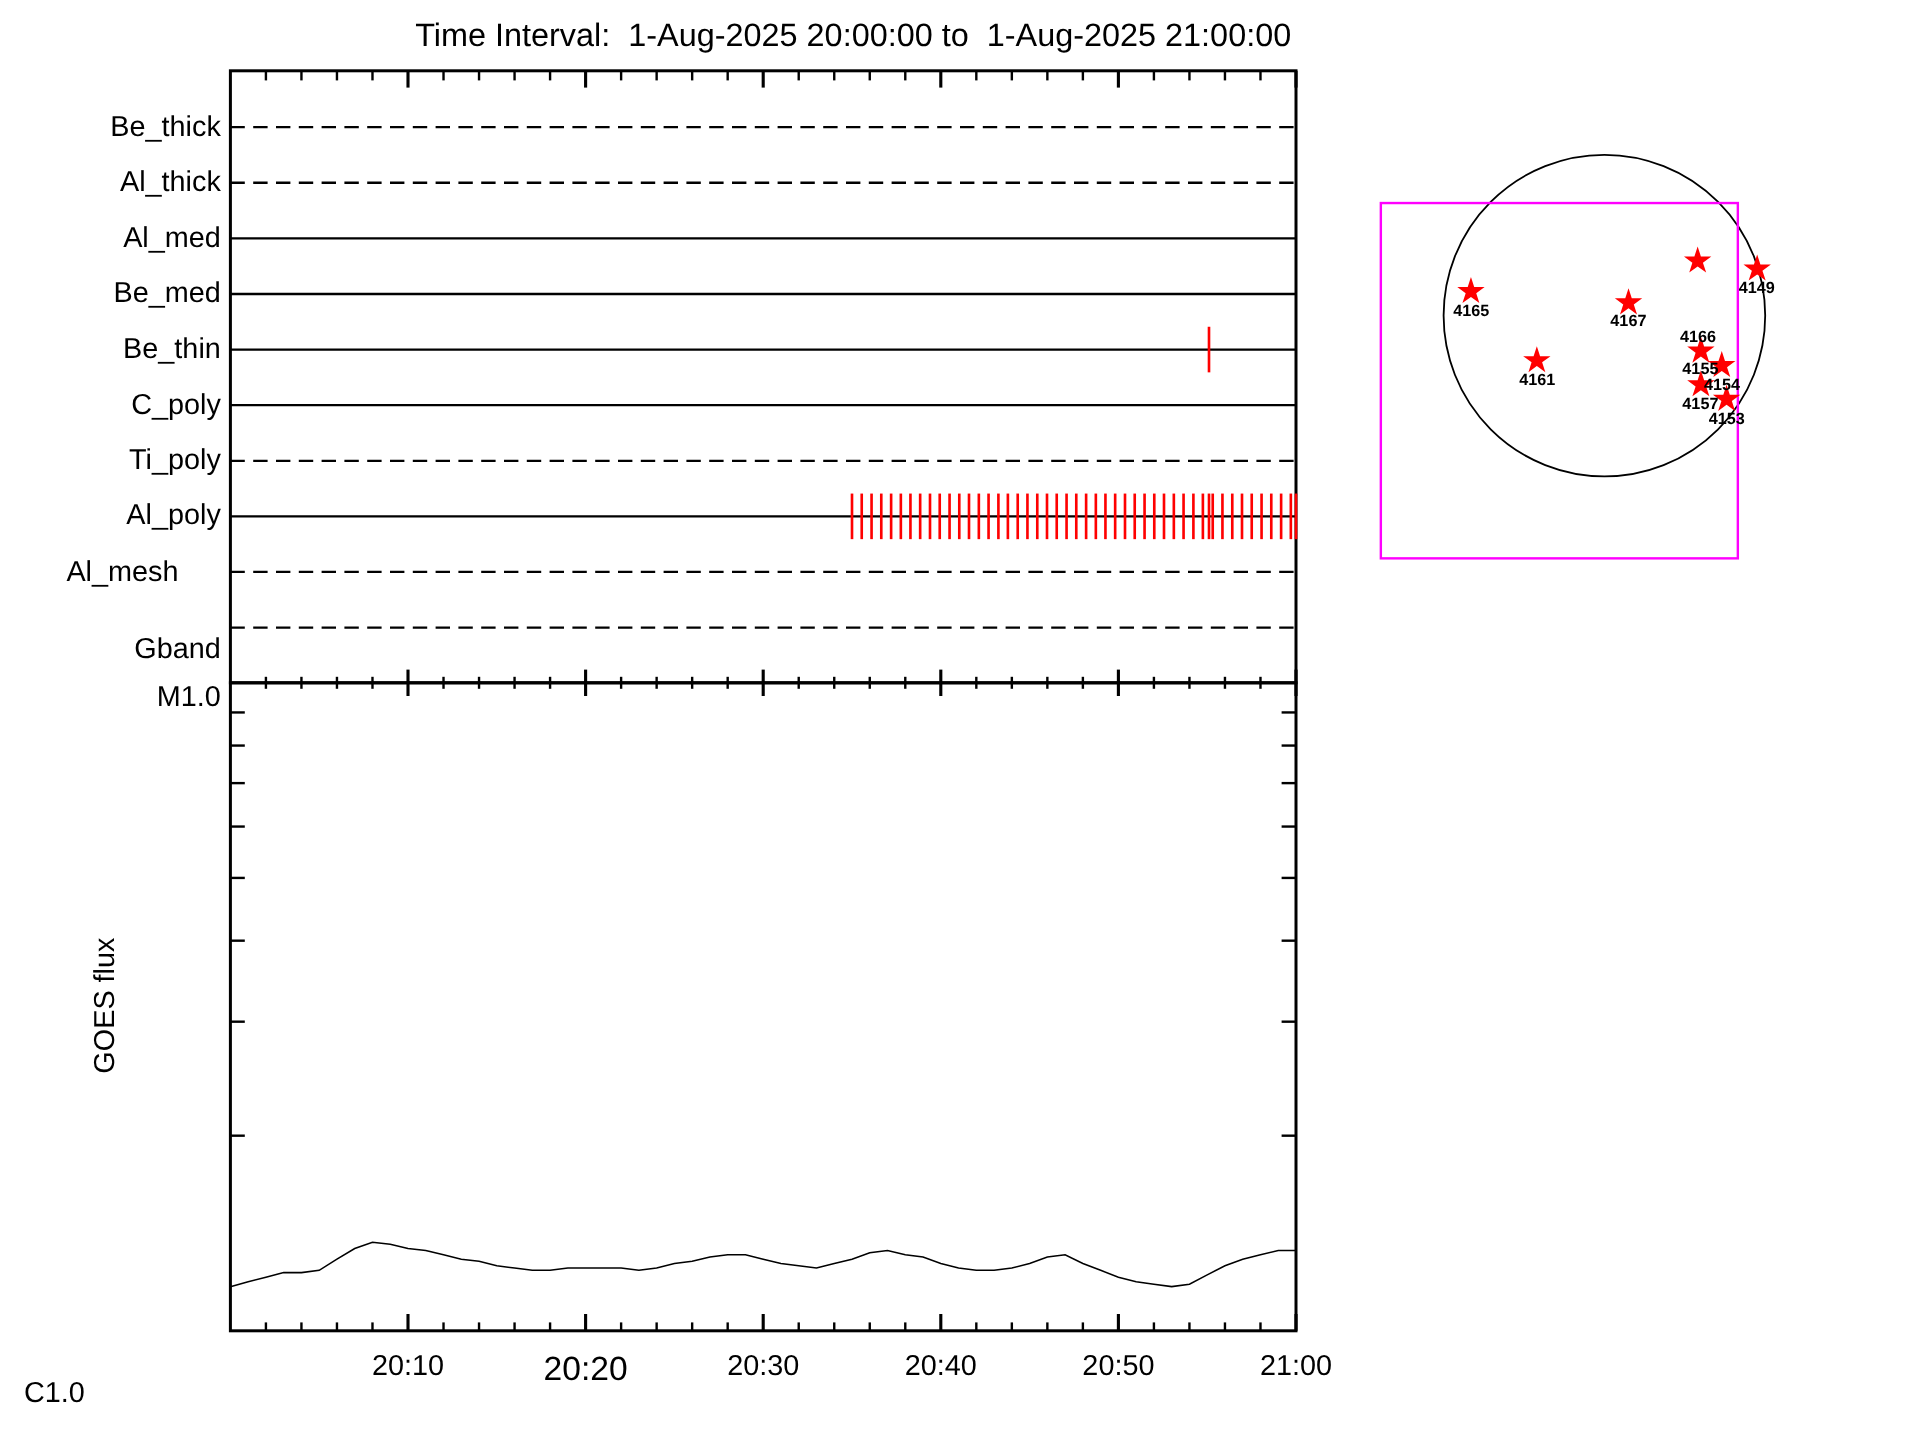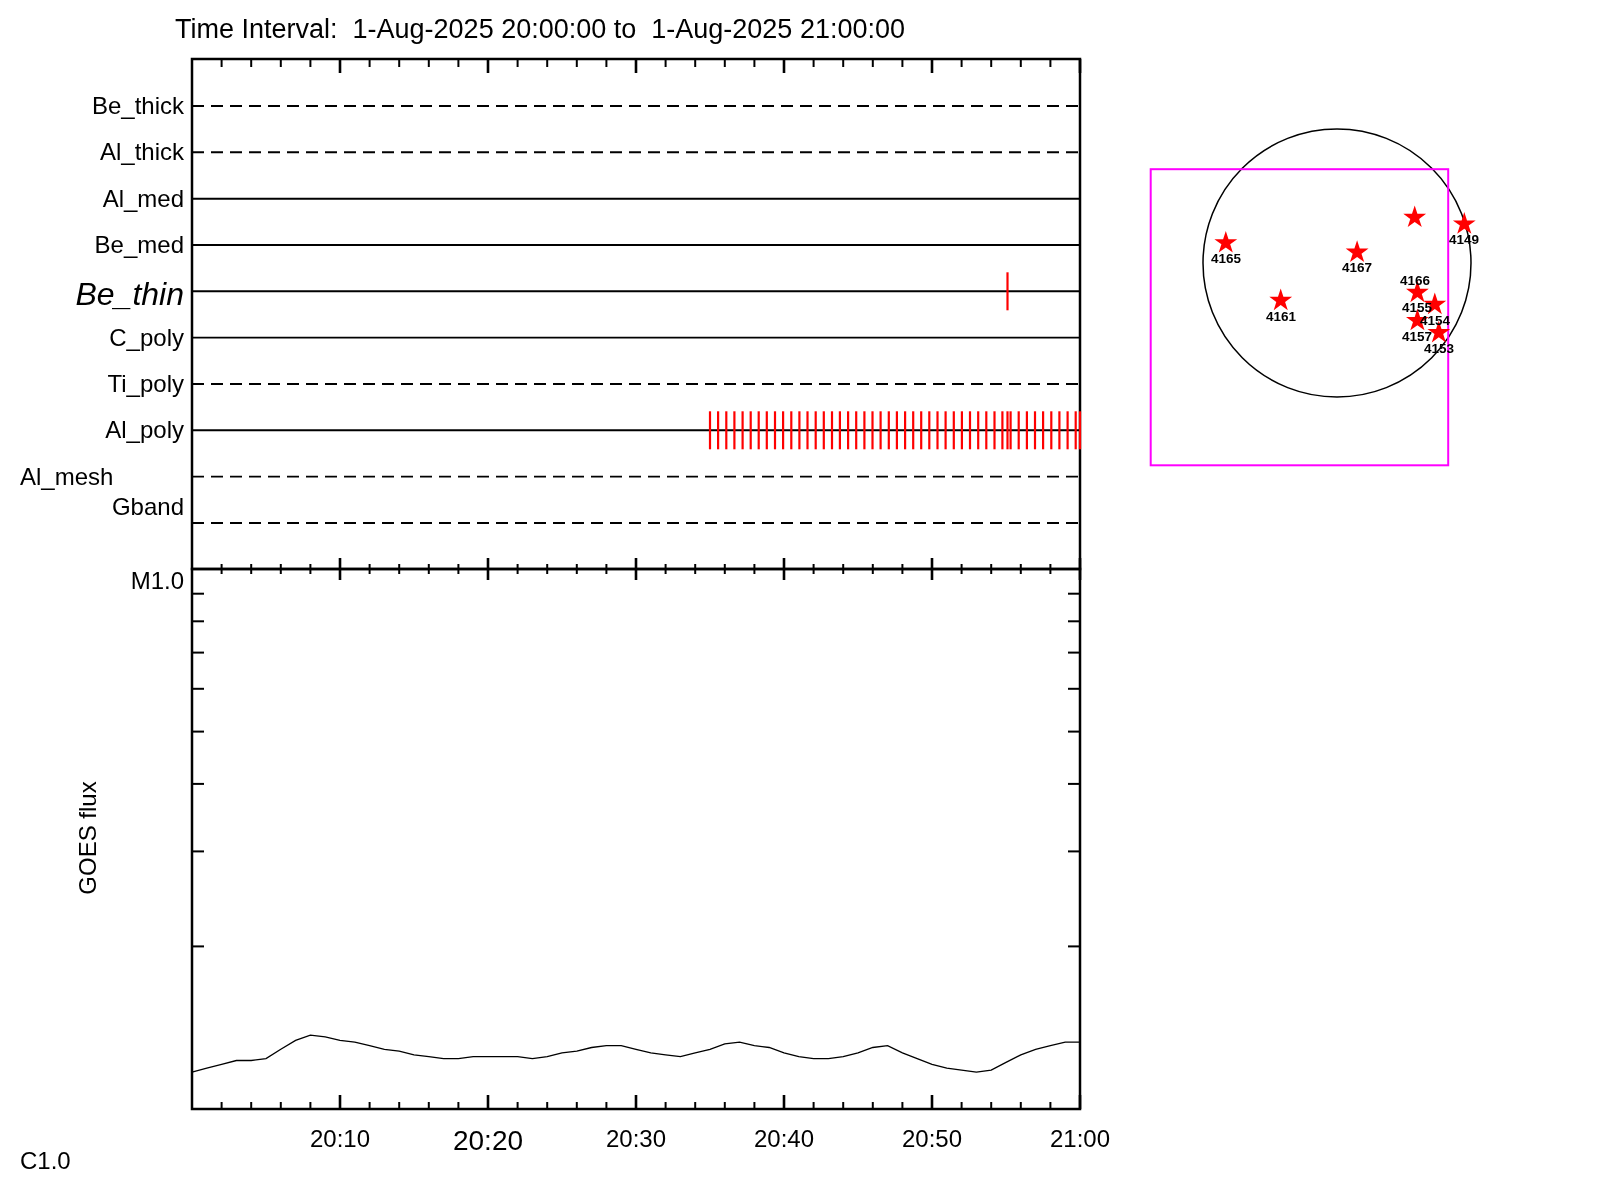--- a/index.html
+++ b/index.html
@@ -192,31 +192,31 @@
       <path d="M1414.7,205.4L1417.4,213.7L1426.1,213.7L1419.1,218.9L1421.8,227.1L1414.7,222.0L1407.7,227.1L1410.3,218.9L1403.3,213.7L1412.0,213.7Z" fill="#ff0000"></path>
       <path d="M1464.3,212.1L1467.0,220.4L1475.7,220.4L1468.7,225.6L1471.4,233.8L1464.3,228.7L1457.2,233.8L1459.9,225.6L1452.9,220.4L1461.6,220.4Z" fill="#ff0000"></path>
       <path d="M1357.1,240.3L1359.8,248.6L1368.5,248.6L1361.5,253.7L1364.2,262.0L1357.1,256.9L1350.0,262.0L1352.7,253.7L1345.7,248.6L1354.4,248.6Z" fill="#ff0000"></path>
       <path d="M1280.7,288.5L1283.4,296.8L1292.1,296.8L1285.1,301.9L1287.8,310.2L1280.7,305.1L1273.7,310.2L1276.3,301.9L1269.3,296.8L1278.0,296.8Z" fill="#ff0000"></path>
       <path d="M1417.4,280.5L1420.1,288.8L1428.8,288.8L1421.8,293.9L1424.5,302.2L1417.4,297.1L1410.3,302.2L1413.0,293.9L1406.0,288.8L1414.7,288.8Z" fill="#ff0000"></path>
       <path d="M1434.8,292.5L1437.5,300.8L1446.2,300.8L1439.2,306.0L1441.9,314.2L1434.8,309.1L1427.8,314.2L1430.4,306.0L1423.4,300.8L1432.1,300.8Z" fill="#ff0000"></path>
       <path d="M1417.4,308.6L1420.1,316.9L1428.8,316.9L1421.8,322.0L1424.5,330.3L1417.4,325.2L1410.3,330.3L1413.0,322.0L1406.0,316.9L1414.7,316.9Z" fill="#ff0000"></path>
       <path d="M1438.8,320.7L1441.5,329.0L1450.3,329.0L1443.2,334.1L1445.9,342.4L1438.8,337.3L1431.8,342.4L1434.5,334.1L1427.4,329.0L1436.1,329.0Z" fill="#ff0000"></path>
     </svg>
   <div id="labels">
-      <div class="lbl" style="left: 175px; top: 15px; width: 888px; text-align: left; font-size: 27px; white-space: pre;">Time Interval:  1-Aug-2025 20:00:00 to  1-Aug-2025 21:00:00</div>
+      <div class="lbl" style="left: 188px; top: 15px; width: 888px; text-align: right; font-size: 27px; white-space: pre;">Time Interval:  1-Aug-2025 20:00:00 to  1-Aug-2025 21:00:00</div>
       <div class="lbl" style="left: 20px; top: 93px; width: 164px; text-align: right; font-size: 24px;">Be_thick</div>
       <div class="lbl" style="left: 20px; top: 139px; width: 164px; text-align: right; font-size: 24px;">Al_thick</div>
       <div class="lbl" style="left: 20px; top: 186px; width: 164px; text-align: right; font-size: 24px;">Al_med</div>
       <div class="lbl" style="left: 20px; top: 232px; width: 164px; text-align: right; font-size: 24px;">Be_med</div>
-      <div class="lbl" style="left: 20px; top: 278px; width: 164px; text-align: right; font-size: 32px; font-style: italic;">Be_thin</div>
+      <div class="lbl" style="left: 20px; top: 278px; width: 164px; text-align: right; font-size: 24px;">Be_thin</div>
       <div class="lbl" style="left: 20px; top: 325px; width: 164px; text-align: right; font-size: 24px;">C_poly</div>
       <div class="lbl" style="left: 20px; top: 371px; width: 164px; text-align: right; font-size: 24px;">Ti_poly</div>
       <div class="lbl" style="left: 20px; top: 417px; width: 164px; text-align: right; font-size: 24px;">Al_poly</div>
-      <div class="lbl" style="left: 20px; top: 464px; width: 164px; text-align: left; font-size: 24px;">Al_mesh</div>
-      <div class="lbl" style="left: 20px; top: 494px; width: 164px; text-align: right; font-size: 24px;">Gband</div>
+      <div class="lbl" style="left: 20px; top: 464px; width: 164px; text-align: center; font-size: 24px;">Al_mesh</div>
+      <div class="lbl" style="left: 20px; top: 528px; width: 164px; text-align: right; font-size: 24px;">Gband</div>
       <div class="lbl" style="left: 20px; top: 568px; width: 164px; text-align: right; font-size: 24px;">M1.0</div>
       <div class="lbl" style="left: 20px; top: 1148px; width: 164px; text-align: left; font-size: 24px;">C1.0</div>
       <div class="lbl" style="left: 15px; top: 823px; width: 150px; height: 30px; text-align: center; font-size: 24px; transform: rotate(-90deg);">GOES flux</div>
       <div class="lbl" style="left: 280px; top: 1126px; width: 120px; text-align: center; font-size: 24px;">20:10</div>
       <div class="lbl" style="left: 428px; top: 1126px; width: 120px; text-align: center; font-size: 28px;">20:20</div>
       <div class="lbl" style="left: 576px; top: 1126px; width: 120px; text-align: center; font-size: 24px;">20:30</div>
       <div class="lbl" style="left: 724px; top: 1126px; width: 120px; text-align: center; font-size: 24px;">20:40</div>
       <div class="lbl" style="left: 872px; top: 1126px; width: 120px; text-align: center; font-size: 24px;">20:50</div>
       <div class="lbl" style="left: 1020px; top: 1126px; width: 120px; text-align: center; font-size: 24px;">21:00</div>
       <div class="lbl" style="left: 1194px; top: 252px; width: 64px; text-align: center; font-size: 13.5px; font-weight: bold;">4165</div>

